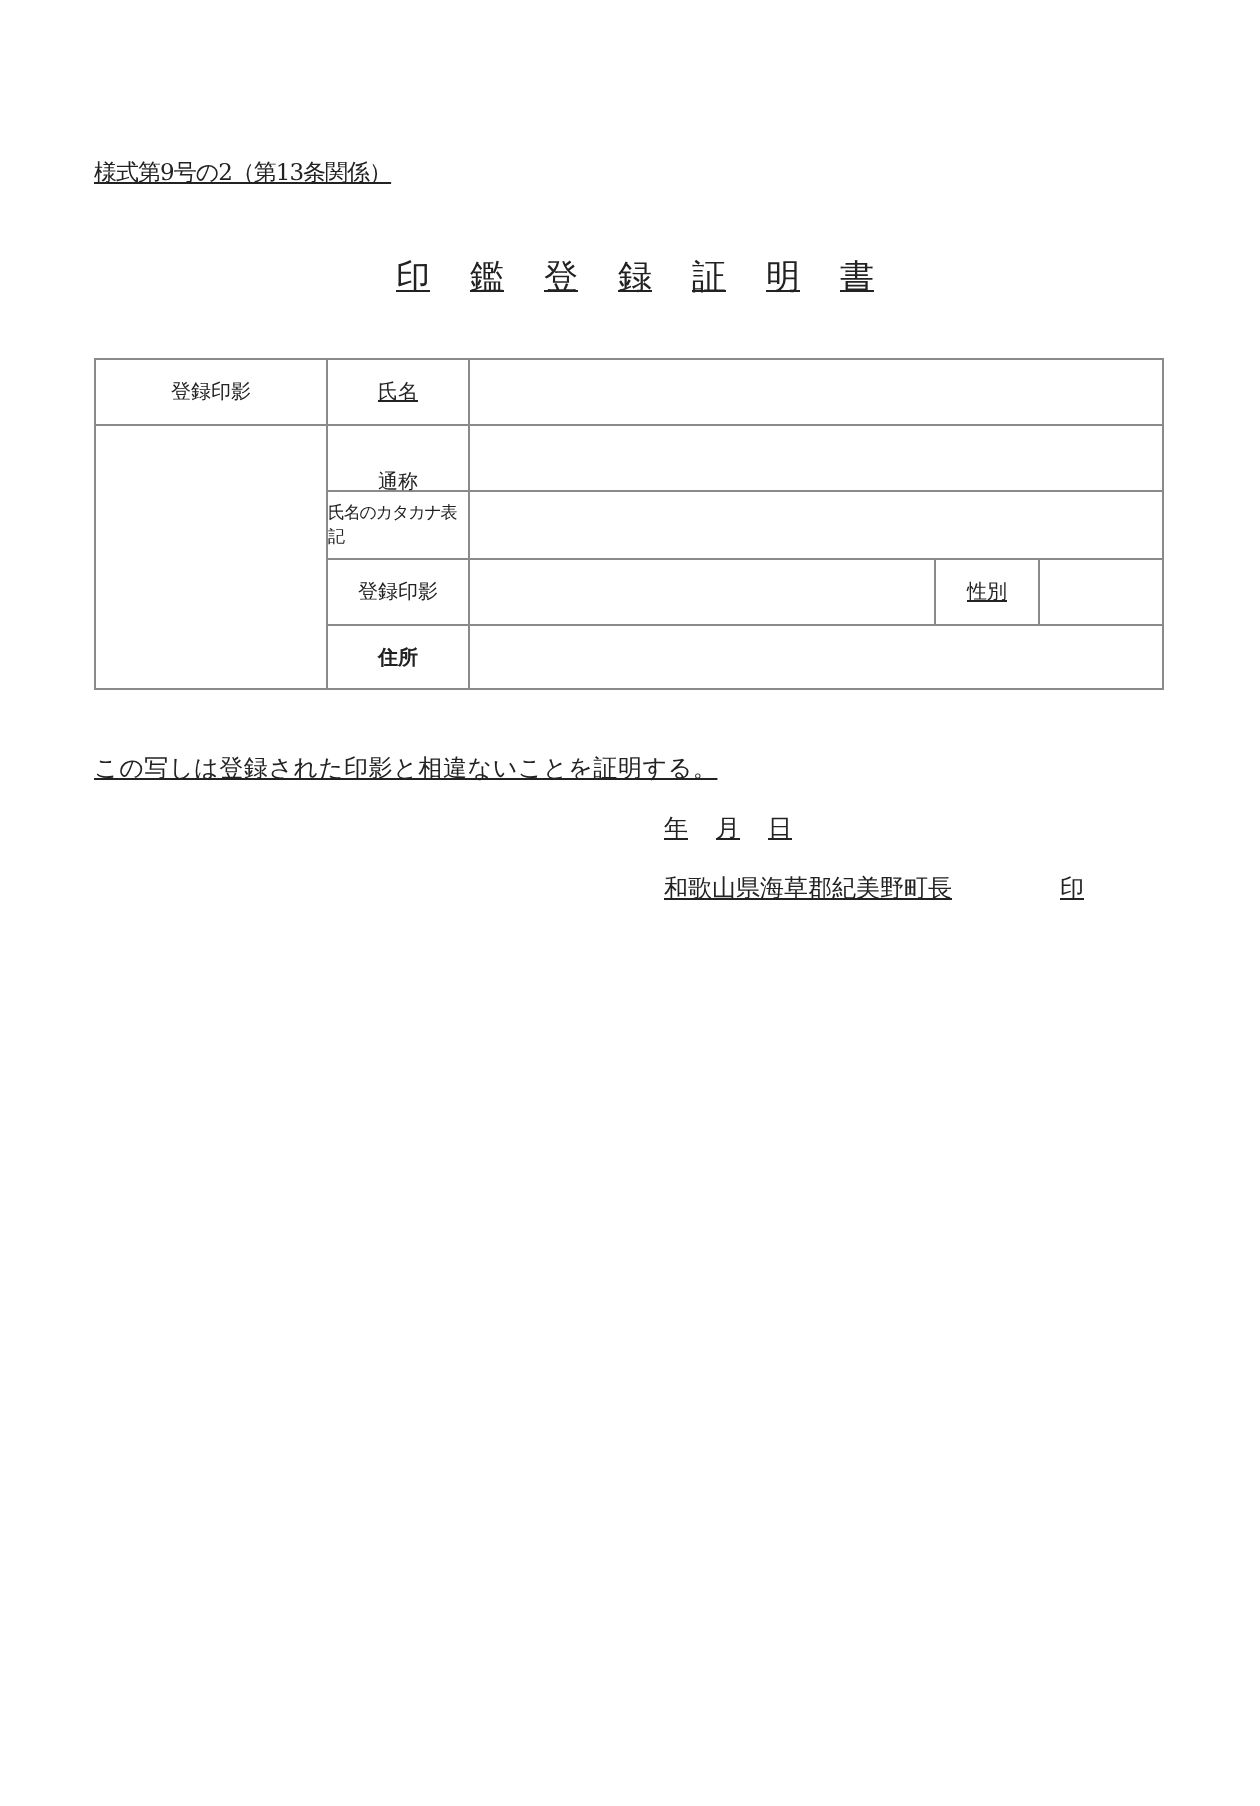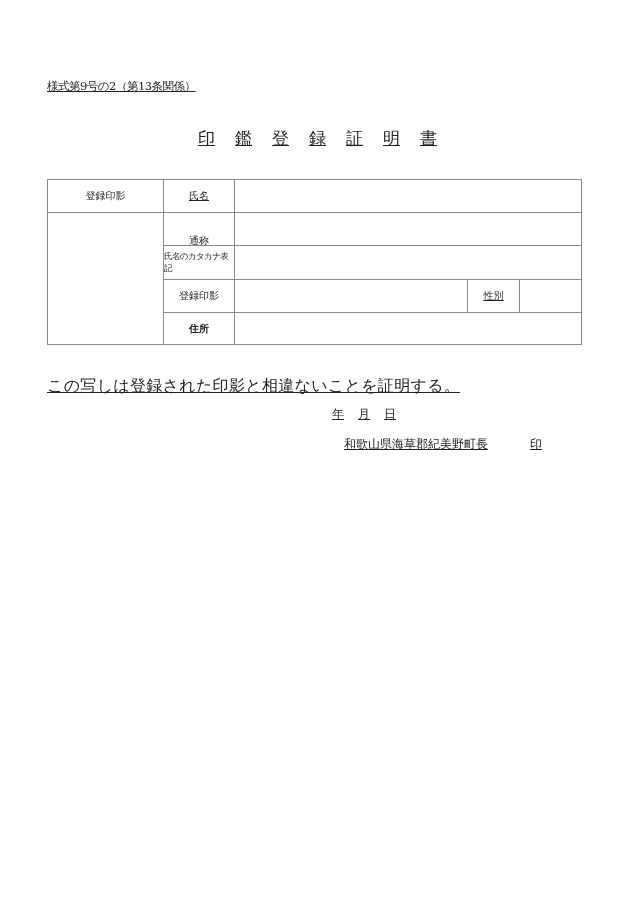--- a/index.html
+++ b/index.html
@@ -20,23 +20,23 @@
     position: absolute; left: 47px; top: 179px;
     width: 535px; height: 166px;
     border: 1px solid #8a8a8a;
     box-sizing: border-box;
   }
   .cell { position: absolute; box-sizing: border-box; display: flex; align-items: center; justify-content: center; font-size: 10px; }
   .vline { position: absolute; width: 1px; background: #8a8a8a; }
   .hline { position: absolute; height: 1px; background: #8a8a8a; }
   .small { font-size: 8.5px; letter-spacing: -0.6px; }
 
-  .stmt { left: 47px; top: 376px; font-size: 16px; letter-spacing: 0.3px; }
+  .stmt { left: 47px; top: 376px; font-size: 12px; letter-spacing: 0.3px; }
   .date { left: 332px; top: 406px; font-size: 12px; display: flex; gap: 14px; }
-  .issuer { left: 344px; top: 436px; font-size: 12px; }
+  .issuer { left: 332px; top: 436px; font-size: 12px; }
   .seal { left: 530px; top: 436px; font-size: 12px; }
 </style>
 </head>
 <body>
 
 <div class="abs form-ref">様式第9号の2（第13条関係）</div>
 
 <div class="abs title">
   <span>印</span>
   <span>鑑</span>

